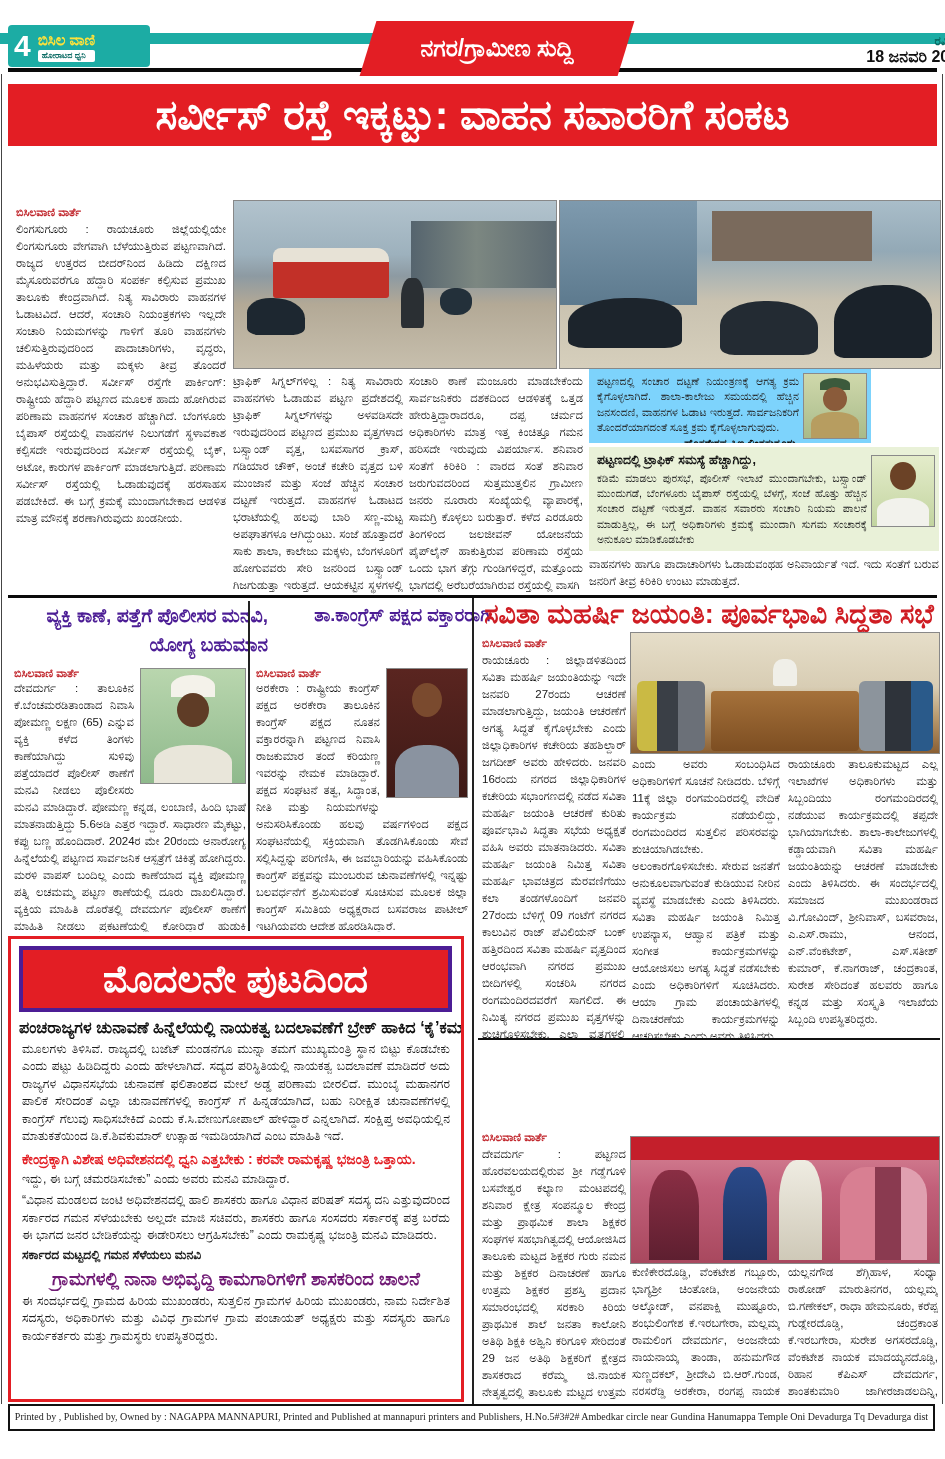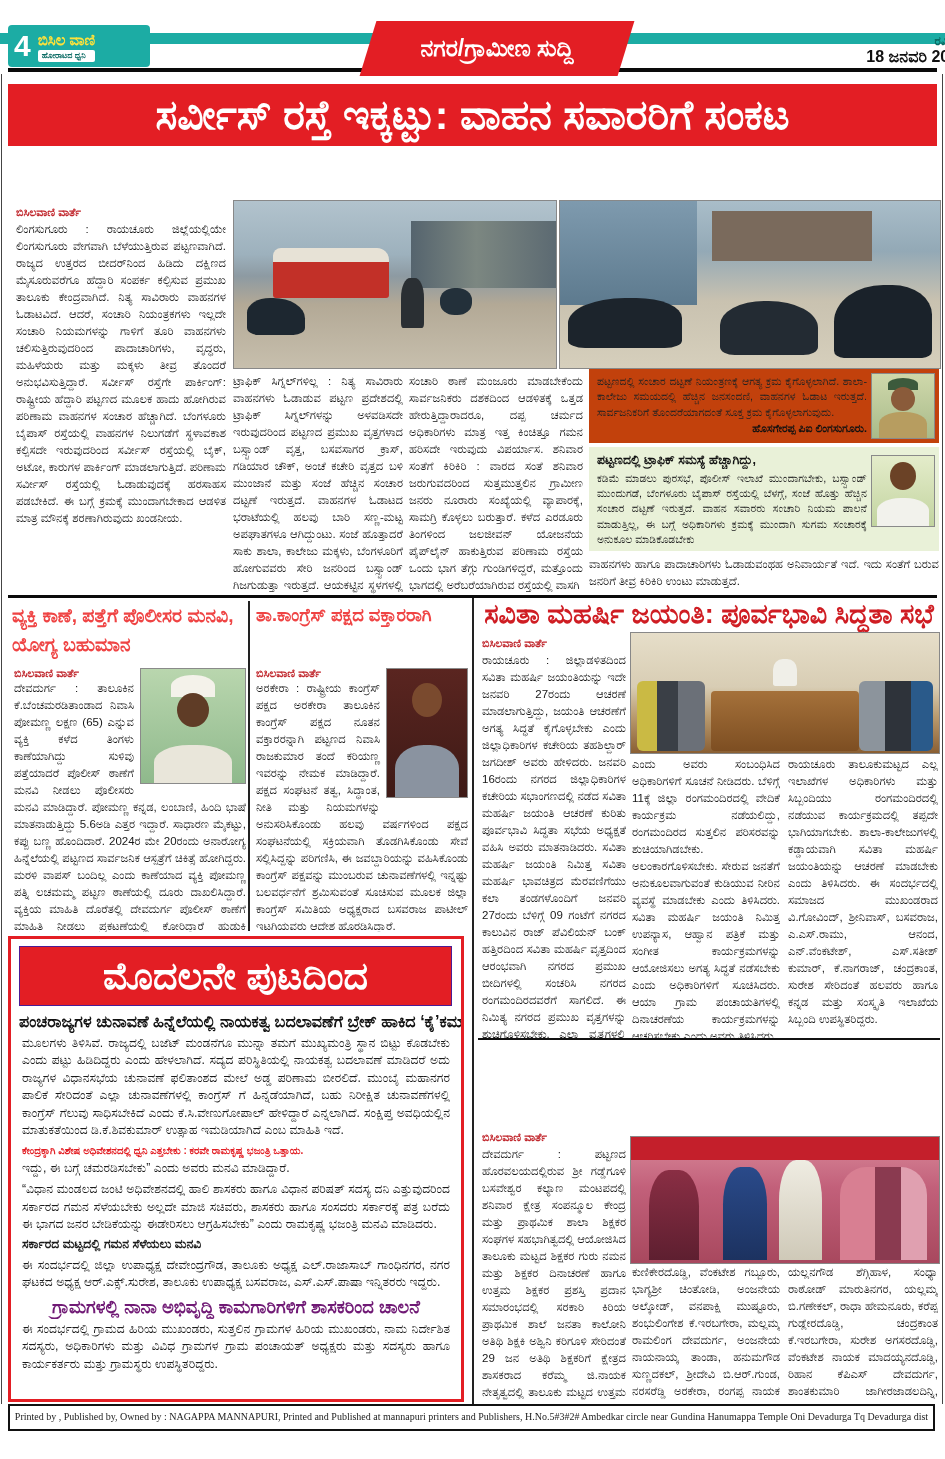--- a/index.html
+++ b/index.html
@@ -36,32 +36,32 @@
   
   .quote-box{box-sizing:border-box;padding:5px 72px 4px 8px;font-size:10.8px;line-height:1.42;
              text-align:justify;color:#222;overflow:hidden;}
   .quote-attr{text-align:right;font-weight:bold;color:#111;margin-top:1px;}
   .quote-head{font-weight:800;font-size:12.5px;color:#111;margin-bottom:1px;}
   .portrait{position:absolute;overflow:hidden;border:1px solid #8a8a8a;}
   .p-head{position:absolute;left:50%;transform:translateX(-50%);border-radius:50%;}
   .p-torso{position:absolute;bottom:0;left:50%;transform:translateX(-50%);border-radius:45% 45% 0 0;}
   .p-cap{position:absolute;left:50%;transform:translateX(-50%);border-radius:50% 50% 0 0;}
   
-  .h2-black{font-weight:800;color:#ef4444;text-align:left;overflow:hidden;}
+  .h2-black{font-weight:800;color:#4c1d95;text-align:right;overflow:hidden;margin-left:24px;}
   .v-rule{background:#222;width:2px;}
   .float-portrait{float:right;margin:2px 0 4px 6px;position:relative;overflow:hidden;border:1px solid #8a8a8a;}
   .sv-headline{color:#cf1d23;font-size:27px;font-weight:800;text-align:center;line-height:36px;white-space:nowrap;overflow:hidden;}
   
   .fp-box{left:8px;top:936px;width:456px;height:466px;border:3px solid #e31e24;background:#fff;
           box-sizing:border-box;overflow:hidden;}
-  .fp-banner{margin:7px 9px 5px 8px;height:58px;background:#e31e24;border:1px solid #4c1d95;color:#fff;
+  .fp-banner{margin:7px 9px 5px 8px;height:58px;background:#e31e24;border:4px solid #4c1d95;color:#fff;
              font-size:38px;font-weight:800;text-align:center;line-height:58px;overflow:hidden;}
   .fp-sub1{font-weight:800;font-size:16px;text-align:center;color:#111;padding:2px 8px;white-space:nowrap;overflow:hidden;}
   .fp-para{font-size:12.3px;line-height:1.42;text-align:justify;color:#1a1a1a;padding:2px 11px;}
-  .fp-sub2{color:#e31e24;font-weight:800;font-size:10px;padding:3px 11px 1px;white-space:nowrap;overflow:hidden;}
+  .fp-sub2{color:#e31e24;font-weight:800;font-size:14px;padding:3px 11px 1px;white-space:nowrap;overflow:hidden;}
   .fp-sub3{font-weight:800;font-size:18px;text-align:center;color:#701a75;padding:3px 8px 1px;white-space:nowrap;overflow:hidden;}
   
   .footer{left:8px;top:1404px;width:927px;height:27px;border:2px solid #111;box-sizing:border-box;
           font-family:"Liberation Serif", serif;font-size:10px;color:#222;text-align:center;
           line-height:22px;overflow:hidden;background:#fff;}
 </style>
 </head>
 <body>
 
 <div id="page">
@@ -106,21 +106,21 @@
     <div style="position:absolute;left:0;top:0;width:36%;height:62%;background:linear-gradient(180deg,#7e9aae,#5d7a8e);"></div>
     <div style="position:absolute;left:40%;top:6%;width:42%;height:30%;background:#7a6a5c;"></div>
     <div style="position:absolute;left:2%;top:58%;width:30%;height:30%;background:#1c242c;border-radius:50% 40% 15% 15%;"></div>
     <div style="position:absolute;left:42%;top:60%;width:26%;height:32%;background:#232b33;border-radius:45% 50% 15% 15%;"></div>
     <div style="position:absolute;left:72%;top:50%;width:26%;height:44%;background:#1a222a;border-radius:50% 40% 10% 10%;"></div>
   </div>
 
   <div class="abs body-text" style="left:233px;top:373px;width:170px;height:221px;">ಟ್ರಾಫಿಕ್ ಸಿಗ್ನಲ್‌ಗಳಿಲ್ಲ : ನಿತ್ಯ ಸಾವಿರಾರು ವಾಹನಗಳು ಓಡಾಡುವ ಪಟ್ಟಣ ಪ್ರದೇಶದಲ್ಲಿ ಟ್ರಾಫಿಕ್ ಸಿಗ್ನಲ್‌ಗಳನ್ನು ಅಳವಡಿಸದೇ ಇರುವುದರಿಂದ ಪಟ್ಟಣದ ಪ್ರಮುಖ ವೃತ್ತಗಳಾದ ಬಸ್ಸ್ಟಾಂಡ್ ವೃತ್ತ, ಬಸವಸಾಗರ ಕ್ರಾಸ್, ಗಡಿಯಾರ ಚೌಕ್, ಅಂಚೆ ಕಚೇರಿ ವೃತ್ತದ ಬಳಿ ಮುಂಜಾನೆ ಮತ್ತು ಸಂಜೆ ಹೆಚ್ಚಿನ ಸಂಚಾರ ದಟ್ಟಣೆ ಇರುತ್ತದೆ. ವಾಹನಗಳ ಓಡಾಟದ ಭರಾಟೆಯಲ್ಲಿ ಹಲವು ಬಾರಿ ಸಣ್ಣ-ಮಟ್ಟ ಅಪಘಾತಗಳೂ ಆಗಿದ್ದುಂಟು. ಸಂಜೆ ಹೊತ್ತಾದರೆ ಸಾಕು ಶಾಲಾ, ಕಾಲೇಜು ಮಕ್ಕಳು, ಬೆಂಗಳೂರಿಗೆ ಹೋಗುವವರು ಸೇರಿ ಜನರಿಂದ ಬಸ್ಸ್ಟಾಂಡ್ ಗಿಜಗುಡುತ್ತಾ ಇರುತ್ತದೆ. ಆಯಕಟ್ಟಿನ ಸ್ಥಳಗಳಲ್ಲಿ ಟ್ರಾಫಿಕ್ ಸಿಗ್ನಲ್ ಅಳವಡಿಸಬೇಕು.</div>
   <div class="abs body-text" style="left:409px;top:373px;width:174px;height:221px;">ಸಂಚಾರಿ ಠಾಣೆ ಮಂಜೂರು ಮಾಡಬೇಕೆಂದು ಸಾರ್ವಜನಿಕರು ದಶಕದಿಂದ ಆಡಳಿತಕ್ಕೆ ಒತ್ತಡ ಹೇರುತ್ತಿದ್ದಾರಾದರೂ, ದಪ್ಪ ಚರ್ಮದ ಅಧಿಕಾರಿಗಳು ಮಾತ್ರ ಇತ್ತ ಕಿಂಚಿತ್ತೂ ಗಮನ ಹರಿಸದೇ ಇರುವುದು ವಿಪರ್ಯಾಸ. ಶನಿವಾರ ಸಂತೆಗೆ ಕಿರಿಕಿರಿ : ವಾರದ ಸಂತೆ ಶನಿವಾರ ಜರುಗುವದರಿಂದ ಸುತ್ತಮುತ್ತಲಿನ ಗ್ರಾಮೀಣ ಜನರು ನೂರಾರು ಸಂಖ್ಯೆಯಲ್ಲಿ ವ್ಯಾಪಾರಕ್ಕೆ, ಸಾಮಗ್ರಿ ಕೊಳ್ಳಲು ಬರುತ್ತಾರೆ. ಕಳೆದ ಎರಡೂರು ತಿಂಗಳಿಂದ ಜಲಜೀವನ್ ಯೋಜನೆಯ ಪೈಪ್‌ಲೈನ್ ಹಾಕುತ್ತಿರುವ ಪರಿಣಾಮ ರಸ್ತೆಯ ಒಂದು ಭಾಗ ತೆಗ್ಗು ಗುಂಡಿಗಳಿದ್ದರೆ, ಮತ್ತೊಂದು ಭಾಗದಲ್ಲಿ ಅರೆಬರೆಯಾಗಿರುವ ರಸ್ತೆಯಲ್ಲಿ ವಾಸಗಿ</div>
 
-  <div class="abs quote-box" style="left:589px;top:369px;width:350px;height:74px;background:#c2410c;">
+  <div class="abs quote-box" style="left:589px;top:369px;width:282px;height:74px;background:#7dd3fc;">
     <span>ಪಟ್ಟಣದಲ್ಲಿ ಸಂಚಾರ ದಟ್ಟಣೆ ನಿಯಂತ್ರಣಕ್ಕೆ ಆಗತ್ಯ ಕ್ರಮ ಕೈಗೊಳ್ಳಲಾಗಿದೆ. ಶಾಲಾ-ಕಾಲೇಜು ಸಮಯದಲ್ಲಿ ಹೆಚ್ಚಿನ ಜನಸಂದಣಿ, ವಾಹನಗಳ ಓಡಾಟ ಇರುತ್ತದೆ. ಸಾರ್ವಜನಿಕರಿಗೆ ತೊಂದರೆಯಾಗದಂತೆ ಸೂಕ್ತ ಕ್ರಮ ಕೈಗೊಳ್ಳಲಾಗುವುದು.</span>
     <div class="quote-attr">ಹೊಸಗೇರಪ್ಪ ಪಿಐ ಲಿಂಗಸುಗೂರು.</div>
     <div class="portrait" style="right:4px;top:4px;width:62px;height:64px;background:linear-gradient(180deg,#cfd8ab,#a9bb8a);">
       <div class="p-cap" style="top:4px;width:30px;height:12px;background:#3c5a3c;"></div>
       <div class="p-head" style="top:13px;width:24px;height:24px;background:#8a5b3a;"></div>
       <div class="p-torso" style="width:48px;height:26px;background:#b79d60;"></div>
     </div>
   </div>
   <div class="abs quote-box" style="left:589px;top:447px;width:350px;height:104px;background:#e9f1d8;">
     <div class="quote-head">ಪಟ್ಟಣದಲ್ಲಿ ಟ್ರಾಫಿಕ್ ಸಮಸ್ಯೆ ಹೆಚ್ಚಾಗಿದ್ದು,</div>
@@ -179,21 +179,20 @@
   <div class="abs body-text" style="left:788px;top:756px;width:150px;height:282px;">ರಾಯಚೂರು ತಾಲೂಕುಮಟ್ಟದ ಎಲ್ಲ ಇಲಾಖೆಗಳ ಅಧಿಕಾರಿಗಳು ಮತ್ತು ಸಿಬ್ಬಂದಿಯು ರಂಗಮಂದಿರದಲ್ಲಿ ನಡೆಯುವ ಕಾರ್ಯಕ್ರಮದಲ್ಲಿ ತಪ್ಪದೇ ಭಾಗಿಯಾಗಬೇಕು. ಶಾಲಾ-ಕಾಲೇಜುಗಳಲ್ಲಿ ಕಡ್ಡಾಯವಾಗಿ ಸವಿತಾ ಮಹರ್ಷಿ ಜಯಂತಿಯನ್ನು ಆಚರಣೆ ಮಾಡಬೇಕು ಎಂದು ತಿಳಿಸಿದರು. ಈ ಸಂದರ್ಭದಲ್ಲಿ ಸಮಾಜದ ಮುಖಂಡರಾದ ವಿ.ಗೋವಿಂದ್, ಶ್ರೀನಿವಾಸ್, ಬಸವರಾಜ, ಎ.ಎಸ್.ರಾಮು, ಆನಂದ, ಎನ್.ವೆಂಕಟೇಶ್, ಎಸ್.ಸತೀಶ್ ಕುಮಾರ್, ಕೆ.ನಾಗರಾಜ್, ಚಂದ್ರಕಾಂತ, ಸುರೇಶ ಸೇರಿದಂತೆ ಹಲವರು ಹಾಗೂ ಕನ್ನಡ ಮತ್ತು ಸಂಸ್ಕೃತಿ ಇಲಾಖೆಯ ಸಿಬ್ಬಂದಿ ಉಪಸ್ಥಿತರಿದ್ದರು.</div>
 
   <div class="abs fp-box">
     <div class="fp-banner">ಮೊದಲನೇ ಪುಟದಿಂದ</div>
     <div class="fp-sub1">ಪಂಚರಾಜ್ಯಗಳ ಚುನಾವಣೆ ಹಿನ್ನೆಲೆಯಲ್ಲಿ ನಾಯಕತ್ವ ಬದಲಾವಣೆಗೆ ಬ್ರೇಕ್ ಹಾಕಿದ ‘ಕೈ’ಕಮಾಂಡ್</div>
     <div class="fp-para">ಮೂಲಗಳು ತಿಳಿಸಿವೆ. ರಾಜ್ಯದಲ್ಲಿ ಬಜೆಟ್ ಮಂಡನೆಗೂ ಮುನ್ನಾ ತಮಗೆ ಮುಖ್ಯಮಂತ್ರಿ ಸ್ಥಾನ ಬಿಟ್ಟು ಕೊಡಬೇಕು ಎಂದು ಪಟ್ಟು ಹಿಡಿದಿದ್ದರು ಎಂದು ಹೇಳಲಾಗಿದೆ. ಸದ್ಯದ ಪರಿಸ್ಥಿತಿಯಲ್ಲಿ ನಾಯಕತ್ವ ಬದಲಾವಣೆ ಮಾಡಿದರೆ ಅದು ರಾಜ್ಯಗಳ ವಿಧಾನಸಭೆಯ ಚುನಾವಣೆ ಫಲಿತಾಂಶದ ಮೇಲೆ ಅಡ್ಡ ಪರಿಣಾಮ ಬೀರಲಿದೆ. ಮುಂಬೈ ಮಹಾನಗರ ಪಾಲಿಕೆ ಸೇರಿದಂತೆ ಎಲ್ಲಾ ಚುನಾವಣೆಗಳಲ್ಲಿ ಕಾಂಗ್ರೆಸ್ ಗೆ ಹಿನ್ನಡೆಯಾಗಿದೆ, ಬಹು ನಿರೀಕ್ಷಿತ ಚುನಾವಣೆಗಳಲ್ಲಿ ಕಾಂಗ್ರೆಸ್ ಗೆಲುವು ಸಾಧಿಸಬೇಕಿದೆ ಎಂದು ಕೆ.ಸಿ.ವೇಣುಗೋಪಾಲ್ ಹೇಳಿದ್ದಾರೆ ಎನ್ನಲಾಗಿದೆ. ಸಂಕ್ಷಿಪ್ತ ಅವಧಿಯಲ್ಲಿನ ಮಾತುಕತೆಯಿಂದ ಡಿ.ಕೆ.ಶಿವಕುಮಾರ್ ಉತ್ಸಾಹ ಇಮಡಿಯಾಗಿದೆ ಎಂಬ ಮಾಹಿತಿ ಇದೆ.</div>
     <div class="fp-sub2">ಕೇಂದ್ರಕ್ಕಾಗಿ ವಿಶೇಷ ಅಧಿವೇಶನದಲ್ಲಿ ಧ್ವನಿ ಎತ್ತಬೇಕು : ಕರವೇ ರಾಮಕೃಷ್ಣ ಭಜಂತ್ರಿ ಒತ್ತಾಯ.</div>
     <div class="fp-para">ಇದ್ದು, ಈ ಬಗ್ಗೆ ಚಮರಡಿಸಬೇಕು” ಎಂದು ಅವರು ಮನವಿ ಮಾಡಿದ್ದಾರೆ.</div>
     <div class="fp-para">“ವಿಧಾನ ಮಂಡಲದ ಜಂಟಿ ಅಧಿವೇಶನದಲ್ಲಿ ಹಾಲಿ ಶಾಸಕರು ಹಾಗೂ ವಿಧಾನ ಪರಿಷತ್ ಸದಸ್ಯ ದನಿ ಎತ್ತುವುದರಿಂದ ಸರ್ಕಾರದ ಗಮನ ಸೆಳೆಯಬೇಕು ಅಲ್ಲದೇ ಮಾಜಿ ಸಚಿವರು, ಶಾಸಕರು ಹಾಗೂ ಸಂಸದರು ಸರ್ಕಾರಕ್ಕೆ ಪತ್ರ ಬರೆದು ಈ ಭಾಗದ ಜನರ ಬೇಡಿಕೆಯನ್ನು ಈಡೇರಿಸಲು ಆಗ್ರಹಿಸಬೇಕು” ಎಂದು ರಾಮಕೃಷ್ಣ ಭಜಂತ್ರಿ ಮನವಿ ಮಾಡಿದರು.</div>
     <div class="fp-para" style="font-weight:bold;padding-top:0;">ಸರ್ಕಾರದ ಮಟ್ಟದಲ್ಲಿ ಗಮನ ಸೆಳೆಯಲು ಮನವಿ</div>
-    <div class="fp-para">ಈ ಸಂದರ್ಭದಲ್ಲಿ ಜಿಲ್ಲಾ ಉಪಾಧ್ಯಕ್ಷ ದೇವೇಂದ್ರಗೌಡ, ತಾಲೂಕು ಅಧ್ಯಕ್ಷ ಎಲ್.ರಾಜಾಸಾಬ್ ಗಾಂಧಿನಗರ, ನಗರ ಘಟಕದ ಅಧ್ಯಕ್ಷ ಆರ್.ಎಕ್ಸ್.ಸುರೇಶ, ತಾಲೂಕು ಉಪಾಧ್ಯಕ್ಷ ಬಸವರಾಜ, ಎಸ್.ಎಸ್.ಪಾಷಾ ಇನ್ನಿತರರು ಇದ್ದರು.</div>
     <div class="fp-sub3">ಗ್ರಾಮಗಳಲ್ಲಿ ನಾನಾ ಅಭಿವೃದ್ಧಿ ಕಾಮಗಾರಿಗಳಿಗೆ ಶಾಸಕರಿಂದ ಚಾಲನೆ</div>
     <div class="fp-para">ಈ ಸಂದರ್ಭದಲ್ಲಿ ಗ್ರಾಮದ ಹಿರಿಯ ಮುಖಂಡರು, ಸುತ್ತಲಿನ ಗ್ರಾಮಗಳ ಹಿರಿಯ ಮುಖಂಡರು, ನಾಮ ನಿರ್ದೇಶಿತ ಸದಸ್ಯರು, ಅಧಿಕಾರಿಗಳು ಮತ್ತು ವಿವಿಧ ಗ್ರಾಮಗಳ ಗ್ರಾಮ ಪಂಚಾಯತ್ ಅಧ್ಯಕ್ಷರು ಮತ್ತು ಸದಸ್ಯರು ಹಾಗೂ ಕಾರ್ಯಕರ್ತರು ಮತ್ತು ಗ್ರಾಮಸ್ಥರು ಉಪಸ್ಥಿತರಿದ್ದರು.</div>
   </div>
 
   <div class="abs" style="left:478px;top:1038px;width:462px;height:2px;background:#111;"></div>
   <div class="abs byline" style="left:482px;top:1130px;">ಬಿಸಿಲವಾಣಿ ವಾರ್ತೆ</div>
   <div class="abs body-text" style="left:482px;top:1146px;width:144px;height:258px;">ದೇವದುರ್ಗ : ಪಟ್ಟಣದ ಹೊರವಲಯದಲ್ಲಿರುವ ಶ್ರೀ ಗಡ್ಡೆಗೂಳಿ ಬಸವೇಶ್ವರ ಕಲ್ಯಾಣ ಮಂಟಪದಲ್ಲಿ ಶನಿವಾರ ಕ್ಷೇತ್ರ ಸಂಪನ್ಮೂಲ ಕೇಂದ್ರ ಮತ್ತು ಪ್ರಾಥಮಿಕ ಶಾಲಾ ಶಿಕ್ಷಕರ ಸಂಘಗಳ ಸಹಭಾಗಿತ್ವದಲ್ಲಿ ಆಯೋಜಿಸಿದ ತಾಲೂಕು ಮಟ್ಟದ ಶಿಕ್ಷಕರ ಗುರು ನಮನ ಮತ್ತು ಶಿಕ್ಷಕರ ದಿನಾಚರಣೆ ಹಾಗೂ ಉತ್ತಮ ಶಿಕ್ಷಕರ ಪ್ರಶಸ್ತಿ ಪ್ರದಾನ ಸಮಾರಂಭದಲ್ಲಿ ಸರಕಾರಿ ಕಿರಿಯ ಪ್ರಾಥಮಿಕ ಶಾಲೆ ಜನತಾ ಕಾಲೋನಿ ಅತಿಥಿ ಶಿಕ್ಷಕಿ ಅಶ್ವಿನಿ ಕರಿಗೂಳಿ ಸೇರಿದಂತೆ 29 ಜನ ಅತಿಥಿ ಶಿಕ್ಷಕರಿಗೆ ಕ್ಷೇತ್ರದ ಶಾಸಕರಾದ ಕರೆಮ್ಮ ಜಿ.ನಾಯಕ ನೇತೃತ್ವದಲ್ಲಿ ತಾಲೂಕು ಮಟ್ಟದ ಉತ್ತಮ ಅತಿಥಿ ಶಿಕ್ಷಕ ಪ್ರಶಸ್ತಿ ನೀಡಿ ಗೌರವಿಸಲಾಯಿತು. ಪಾರ್ವತಿ ಎಸ್.ಮೇಟಿಗೌಡ ತಿಮ್ಮಾಪುರದೊಡ್ಡಿ, ಚನ್ನಪ್ಪ ಕಜ್ಜಬಂಡಿ, ಬಸಮ್ಮ ಮೇದಿನಾಪೂರ, ಯಲ್ಲಪ್ಪ</div>
   <div class="abs photo" style="left:630px;top:1136px;width:308px;height:126px;">
     <div style="position:absolute;inset:0;background:linear-gradient(180deg,#d9899a 0%,#c2607a 40%,#a8485e 100%);"></div>
     <div style="position:absolute;left:0;top:0;width:100%;height:18%;background:#c41f2b;"></div>

